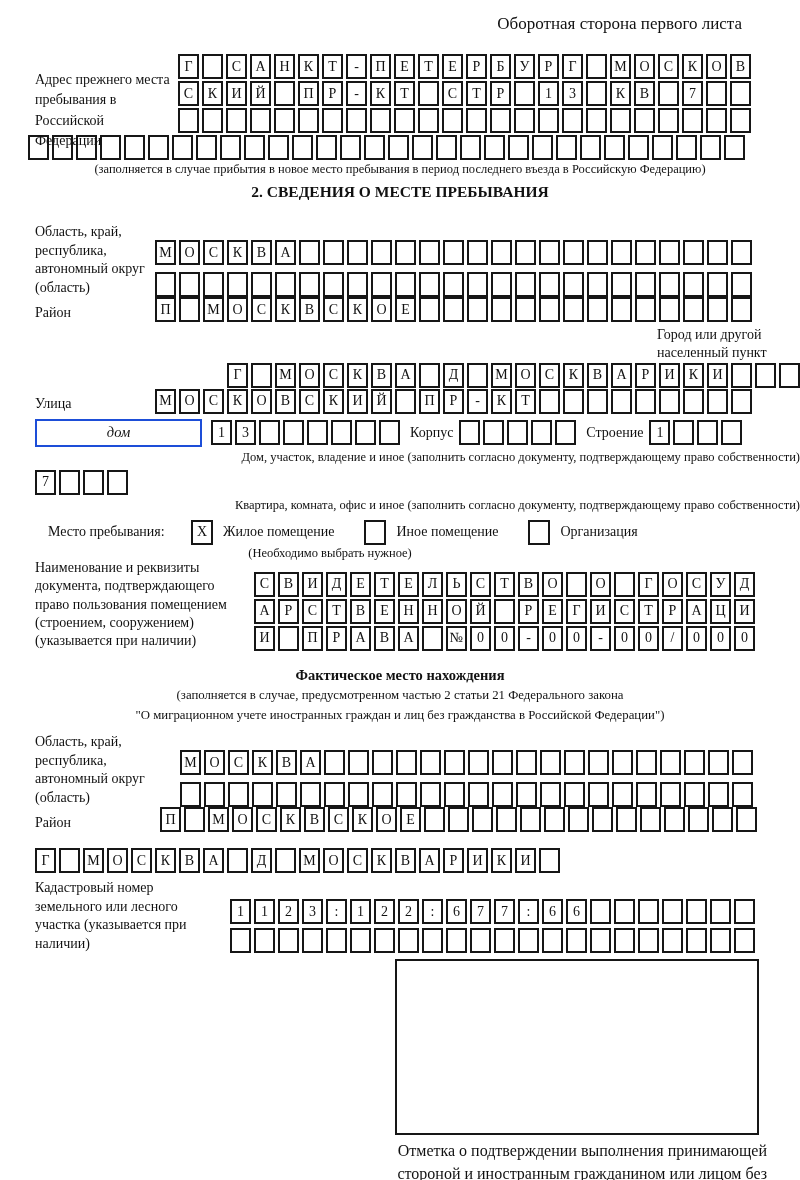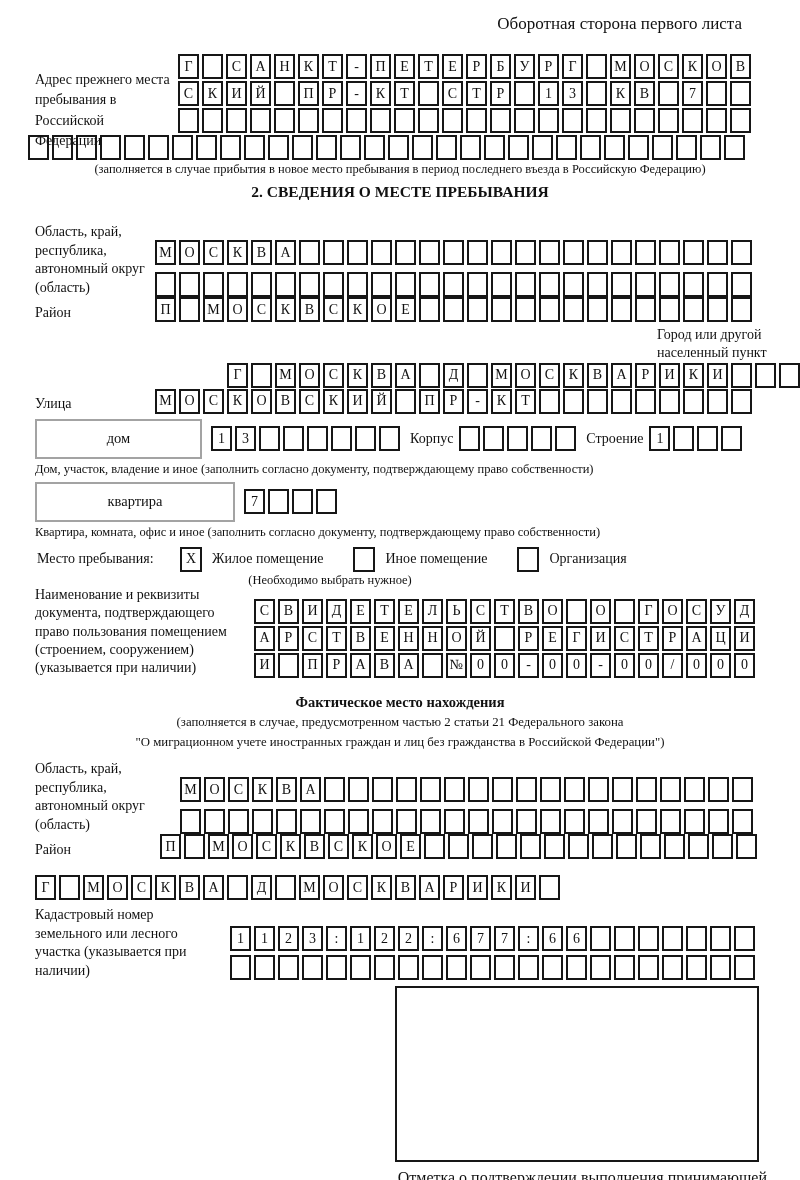--- a/index.html
+++ b/index.html
@@ -31,27 +31,27 @@
 
   .center-note { text-align:center; font-size:12.5px; margin-top:2px; }
   .section-title { text-align:center; font-weight:bold; font-size:15.5px; margin-top:6px; margin-bottom:18px; }
 
   .region-block { margin-top:4px; height:78px; }
   .district-row { margin-top:0; }
   .city-row { margin-top:4px; min-height:37px;flex-direction:column; }
   .street-row { margin-top:1px; }
 
   .house-row { display:flex; align-items:center; margin:5px 0 0 35px; font-size:14px; }
-  .label-box { height:40px; border:2px solid #a3a3a3; display:flex; align-items:center; justify-content:center; font-size:14.5px; flex-shrink:0; }
+  .label-box { height:28px; border:2px solid #1d4ed8; display:flex; align-items:center; justify-content:center; font-size:14.5px; flex-shrink:0;font-style:italic; }
   .house-box { width:167px; margin-right:9px; }
   .apt-box { width:200px; margin-right:9px; }
   .inline-label { padding:0 6px 0 10px; white-space:nowrap; }
-  .sub-note { margin:3px 0 0 35px; font-size:12.5px; }
-
-  .stay-row { display:flex; align-items:center; margin:7px 0 0 37px; font-size:14px; }
+  .sub-note { margin:3px 0 0 35px; font-size:12.5px;text-align:right; }
+
+  .stay-row { display:flex; align-items:center; margin:7px 0 0 48px; font-size:14px; }
   .stay-title { width:143px; flex-shrink:0; }
   .stay-opt-label { padding:0 30px 0 10px; white-space:nowrap; }
   .checkbox { width:22px; }
   .stay-note { margin:1px 0 0 175px; width:310px; text-align:center; font-size:12.5px; }
 
   .doc-block { margin-top:4px; height:86px; }
   .doc-block .cellcol { gap:2px; }
 
   .fact-title { text-align:center; font-weight:bold; font-size:14.5px; margin-top:16px; }
   .fact-note { text-align:center; font-size:12.8px; line-height:1.3; margin-top:3px; }
@@ -363,21 +363,20 @@
   <div class="cellrow">
       <div class="cell">1</div>
       <div class="cell"></div>
       <div class="cell"></div>
       <div class="cell"></div>
     </div>
 </div>
 <div class="sub-note">Дом, участок, владение и иное (заполнить согласно документу, подтверждающему право собственности)</div>
 
 <div class="house-row">
-  <div class="label-box apt-box">квартира</div>
   <div class="cellrow">
       <div class="cell">7</div>
       <div class="cell"></div>
       <div class="cell"></div>
       <div class="cell"></div>
     </div>
 </div>
 <div class="sub-note">Квартира, комната, офис и иное (заполнить согласно документу, подтверждающему право собственности)</div>
 
 <div class="stay-row">

